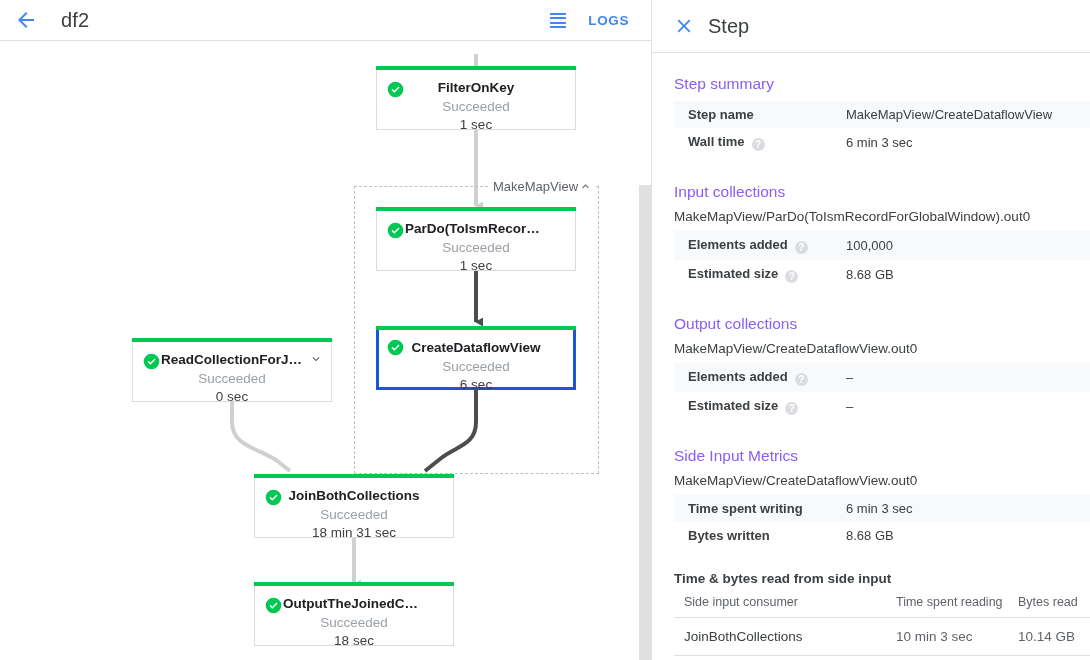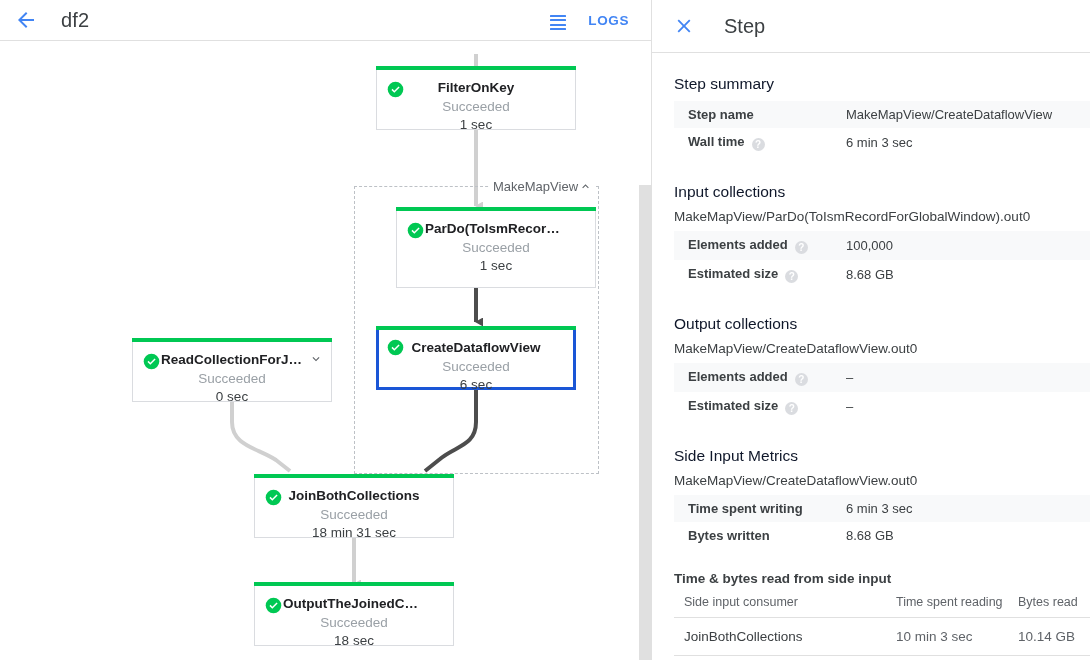--- a/index.html
+++ b/index.html
@@ -41,21 +41,21 @@
   #job-title {
     margin-left: 23px;
     font-size: 20px;
     color: #3c4043;
     letter-spacing: .1px;
   }
   #logs-btn {
     margin-left: auto;
     margin-right: 22px;
     display: flex;
-    align-items: flex-end;
+    align-items: flex-start;
     gap: 22px;
     color: #4285f4;
     font-size: 13.5px;
     font-weight: bold;
     letter-spacing: .6px;
     cursor: pointer;
   }
   #logs-btn .hamburger { display: block; width: 16px; height: 13px; }
   #logs-btn .hamburger i {
     display: block; height: 2px; background: #4285f4;
@@ -172,31 +172,31 @@
     display: flex;
     align-items: center;
   }
   #close-x {
     width: 22px; height: 22px;
     margin-left: 21px;
     cursor: pointer;
     flex: 0 0 auto;
   }
   #panel-title {
-    margin-left: 29px;
+    margin-left: 13px;
     font-size: 20px;
     color: #3c4043;
   }
 
   #right-body {
     padding: 22px 0 0 22px;
   }
   .sec-h {
     font-size: 15.5px;
-    color: #0f172a;
+    color: #8b5cf6;
     margin: 0 0 8px 0;
     font-weight: normal;
   }
   .sec-h.spaced { margin-top: 26px; }
   .coll-name {
     font-size: 13.5px;
     color: #3c4043;
     margin-bottom: 7px;
   }
 
@@ -322,21 +322,21 @@
         <div class="topbar"></div>
         <svg class="status-icon" viewBox="0 0 24 24">
           <circle cx="12" cy="12" r="11" fill="#00c853"></circle>
           <path fill="#fff" d="M10.3 16.6l-4-4 1.5-1.5 2.5 2.5 6-6 1.5 1.5z"></path>
         </svg>
         <div class="ntitle">FilterOnKey</div>
         <div class="nstatus">Succeeded</div>
         <div class="ntime">1 sec</div>
       </div>
 
-      <div class="node" style="left:396px; top:157px; width:200px; height:77px;">
+      <div class="node" style="left:376px; top:157px; width:200px; height:60px;">
         <div class="topbar"></div>
         <svg class="status-icon" viewBox="0 0 24 24">
           <circle cx="12" cy="12" r="11" fill="#00c853"></circle>
           <path fill="#fff" d="M10.3 16.6l-4-4 1.5-1.5 2.5 2.5 6-6 1.5 1.5z"></path>
         </svg>
         <div class="ntitle">ParDo(ToIsmRecordFor…</div>
         <div class="nstatus">Succeeded</div>
         <div class="ntime">1 sec</div>
       </div>
 

